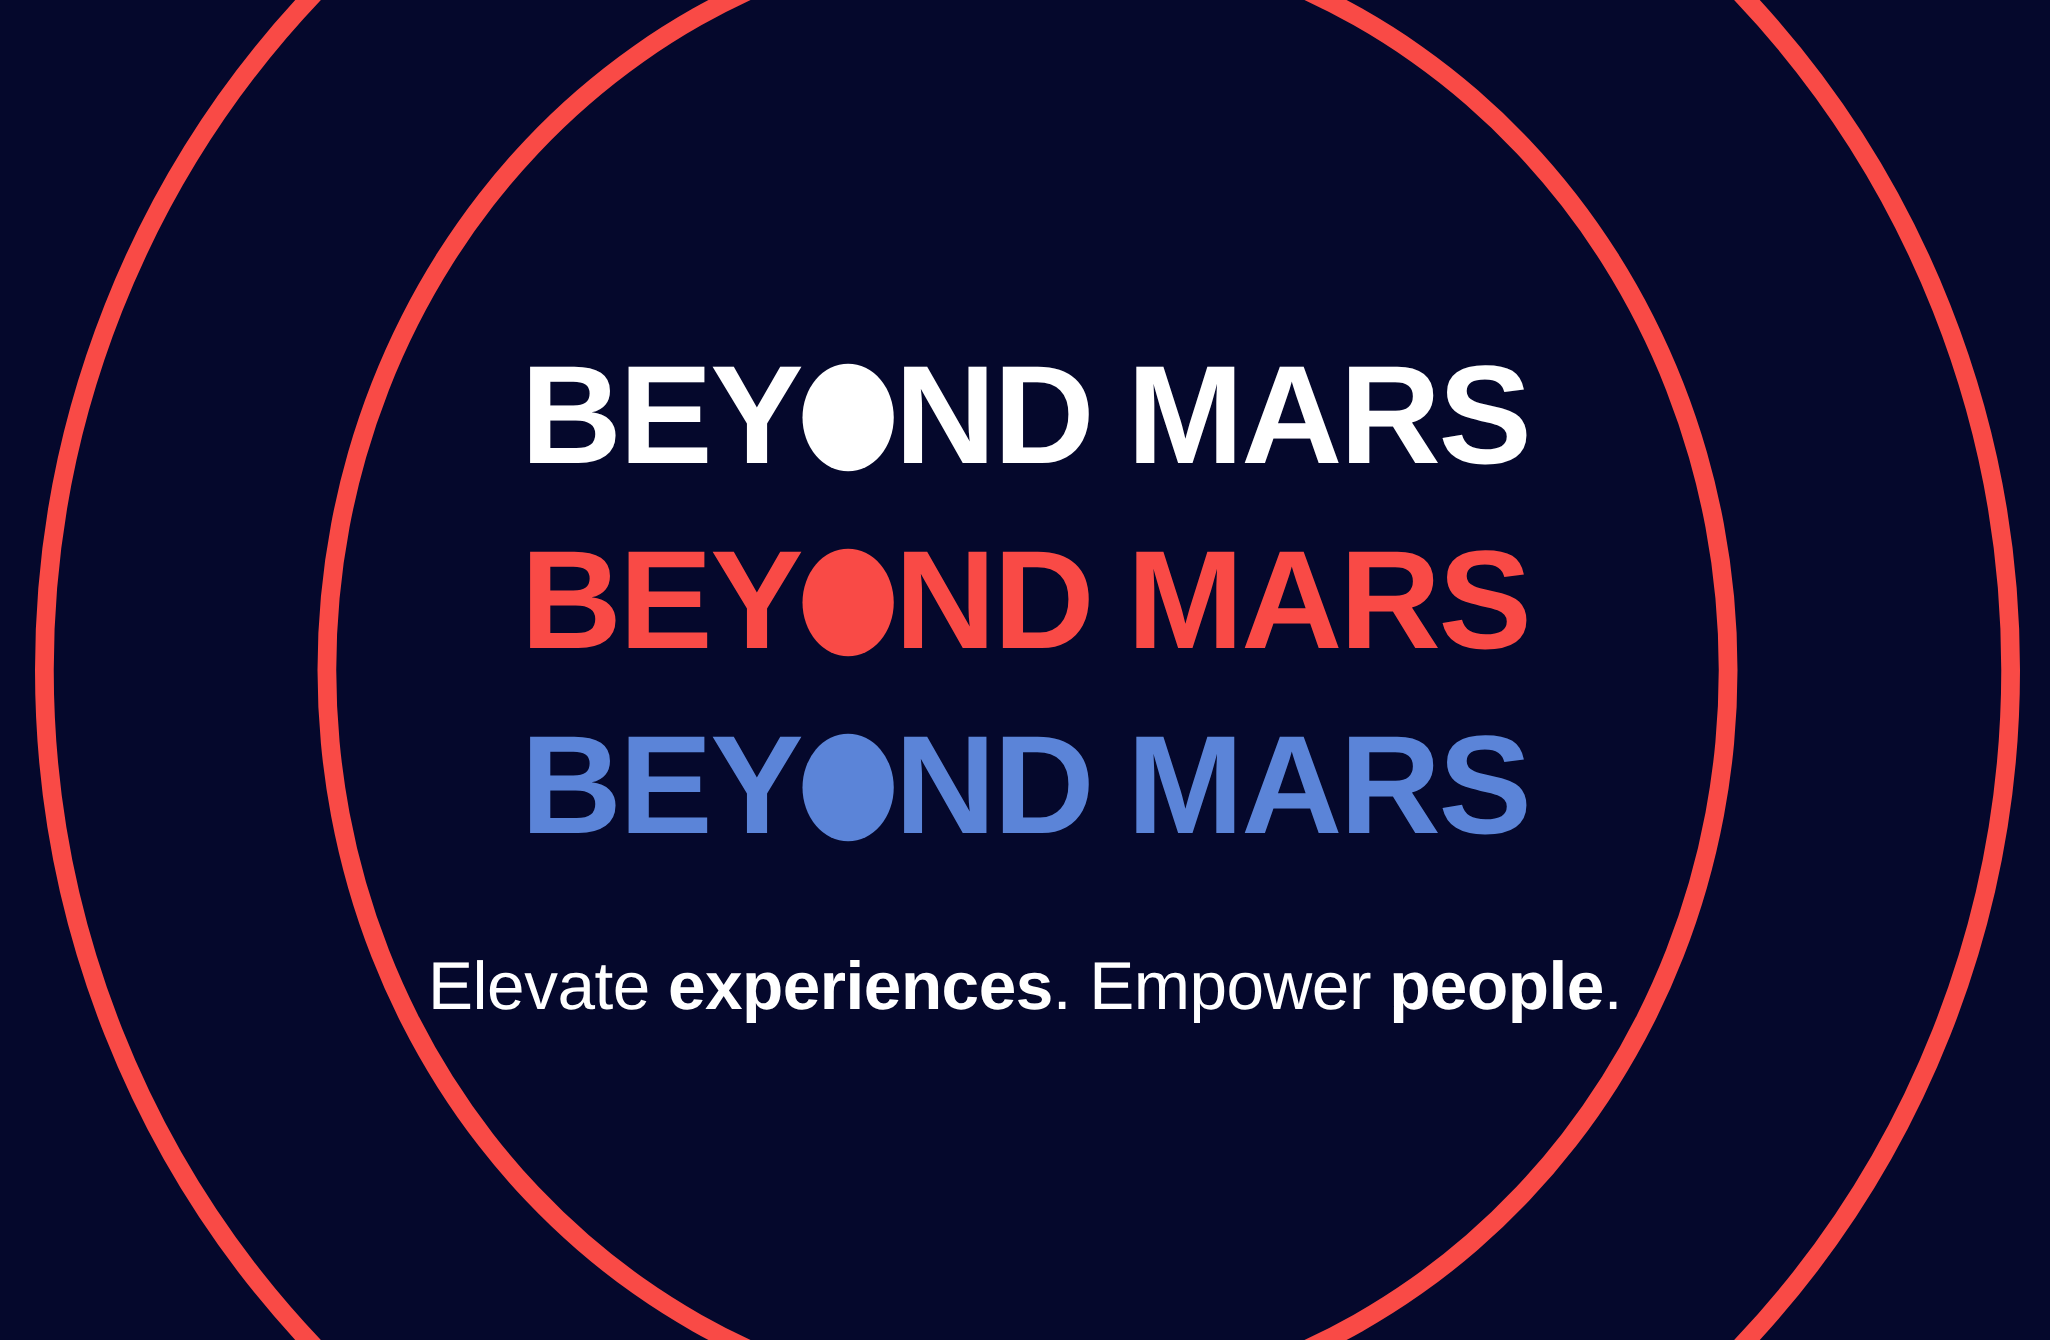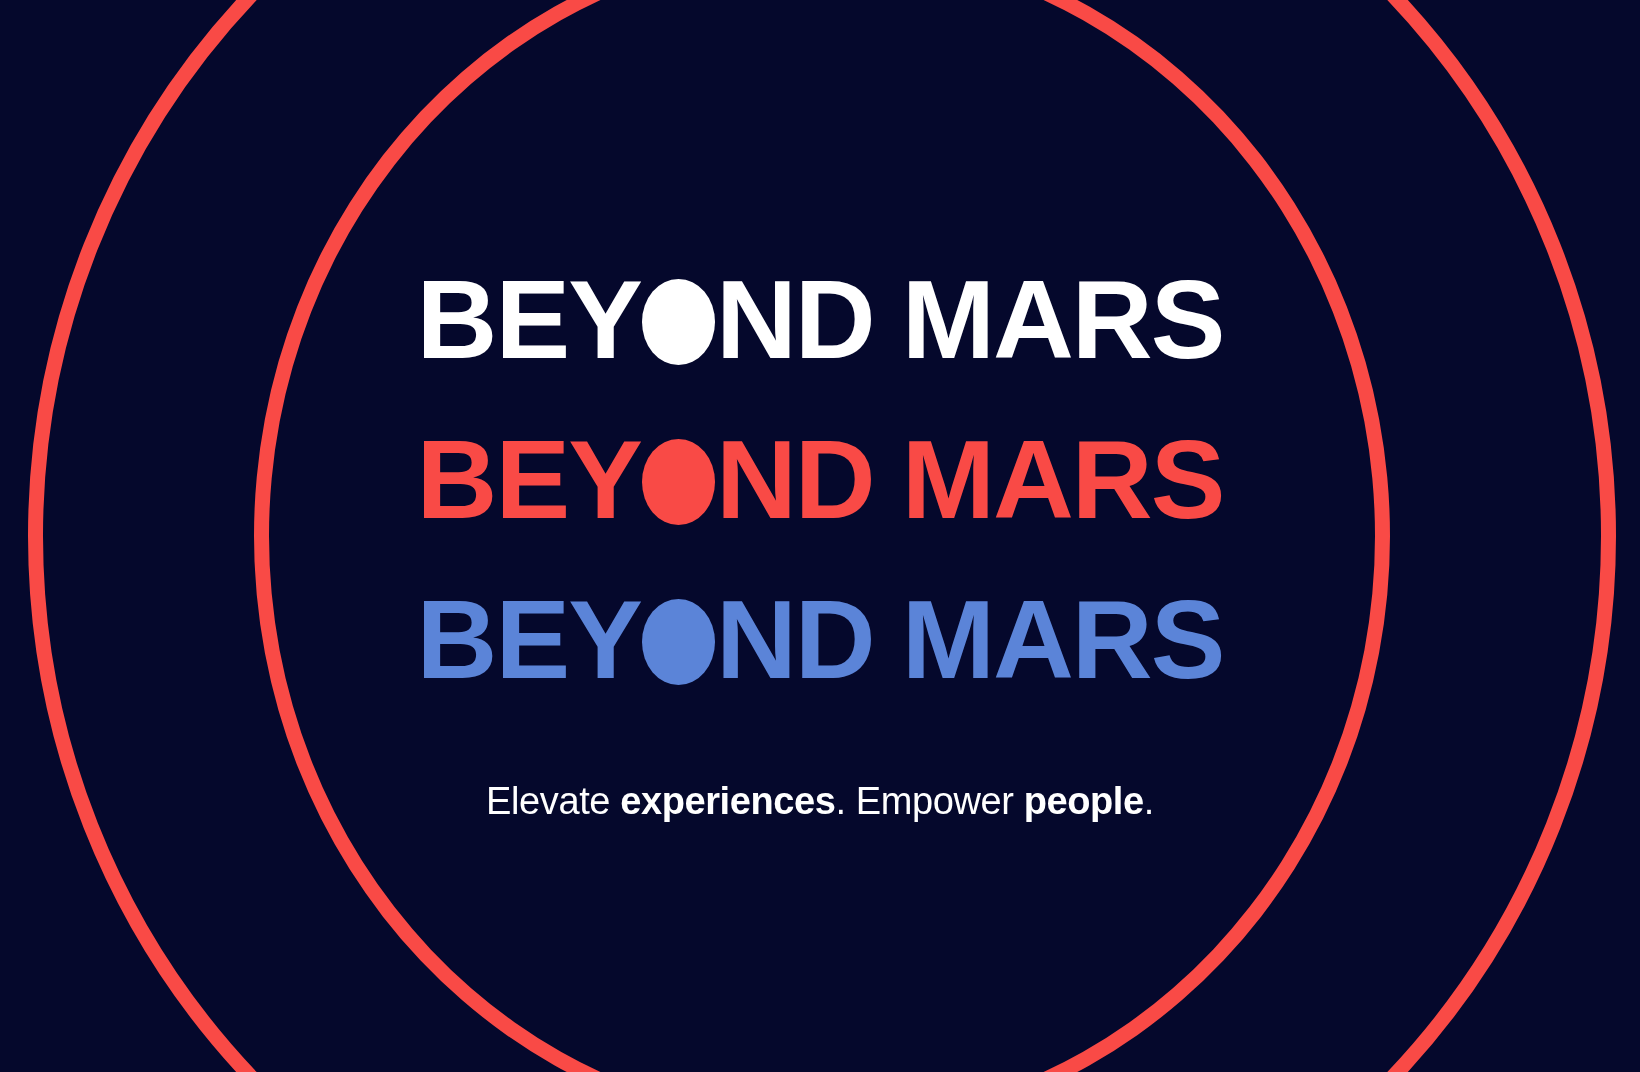--- a/index.html
+++ b/index.html
@@ -53,21 +53,21 @@
     display: flex;
     flex-direction: column;
     align-items: center;
     justify-content: center;
   }
 
   .wordmark-stack {
     display: flex;
     flex-direction: column;
     align-items: center;
-    gap: 12px;
+    gap: 0px;
   }
 
   .wordmark {
     display: flex;
     align-items: center;
     font-family: "Liberation Sans", sans-serif;
     font-weight: bold;
     font-size: 112px;
     line-height: 148px;
     letter-spacing: -2px;
@@ -93,21 +93,21 @@
 
   .wm-gap {
     display: inline-block;
     width: 28px;
   }
 
   
   .tagline {
     margin-top: 62px;
     font-family: "Liberation Sans", sans-serif;
-    font-size: 38px;
+    font-size: 54px;
     line-height: 50px;
     letter-spacing: -0.4px;
     color: #ffffff;
     font-weight: normal;
     white-space: nowrap;
     text-align: center;
   }
   .tagline b {
     font-weight: bold;
   }

